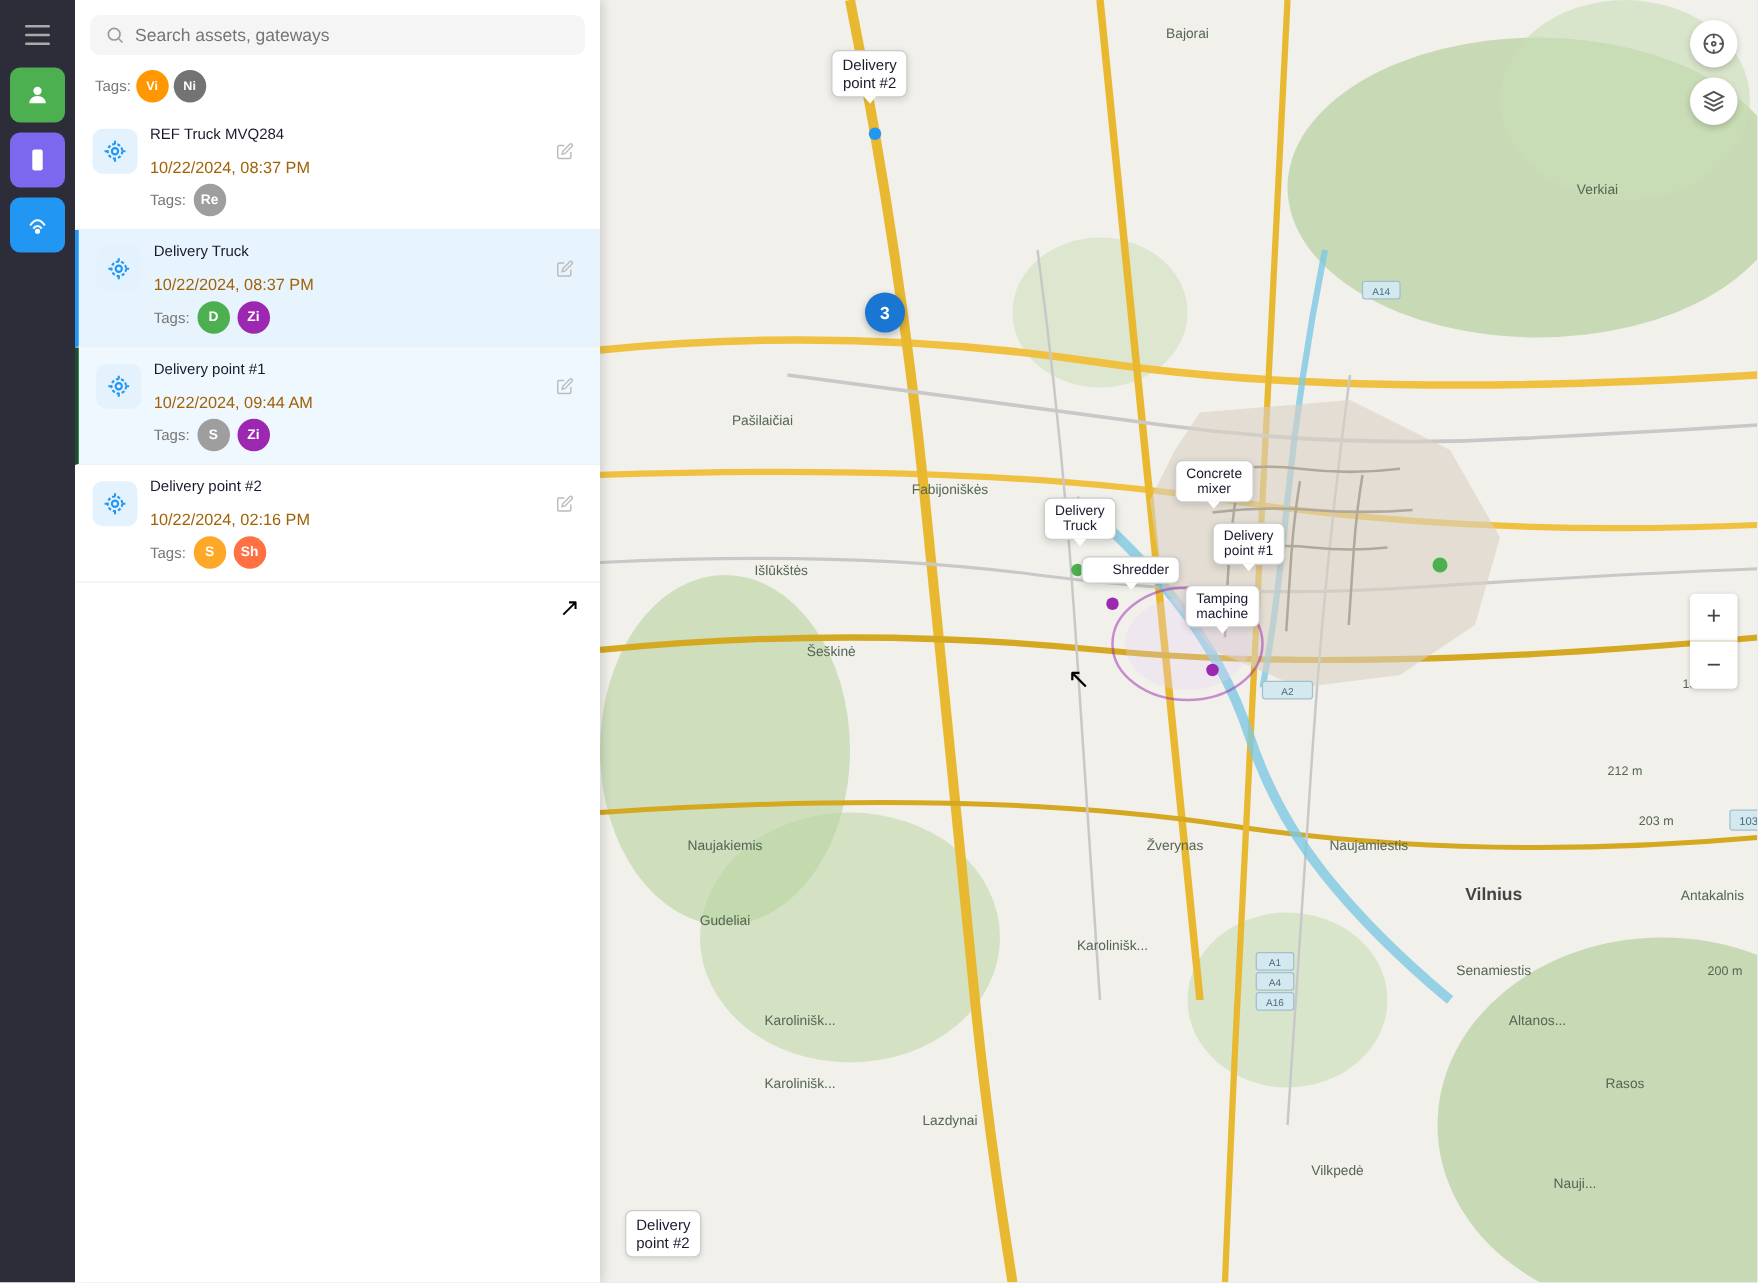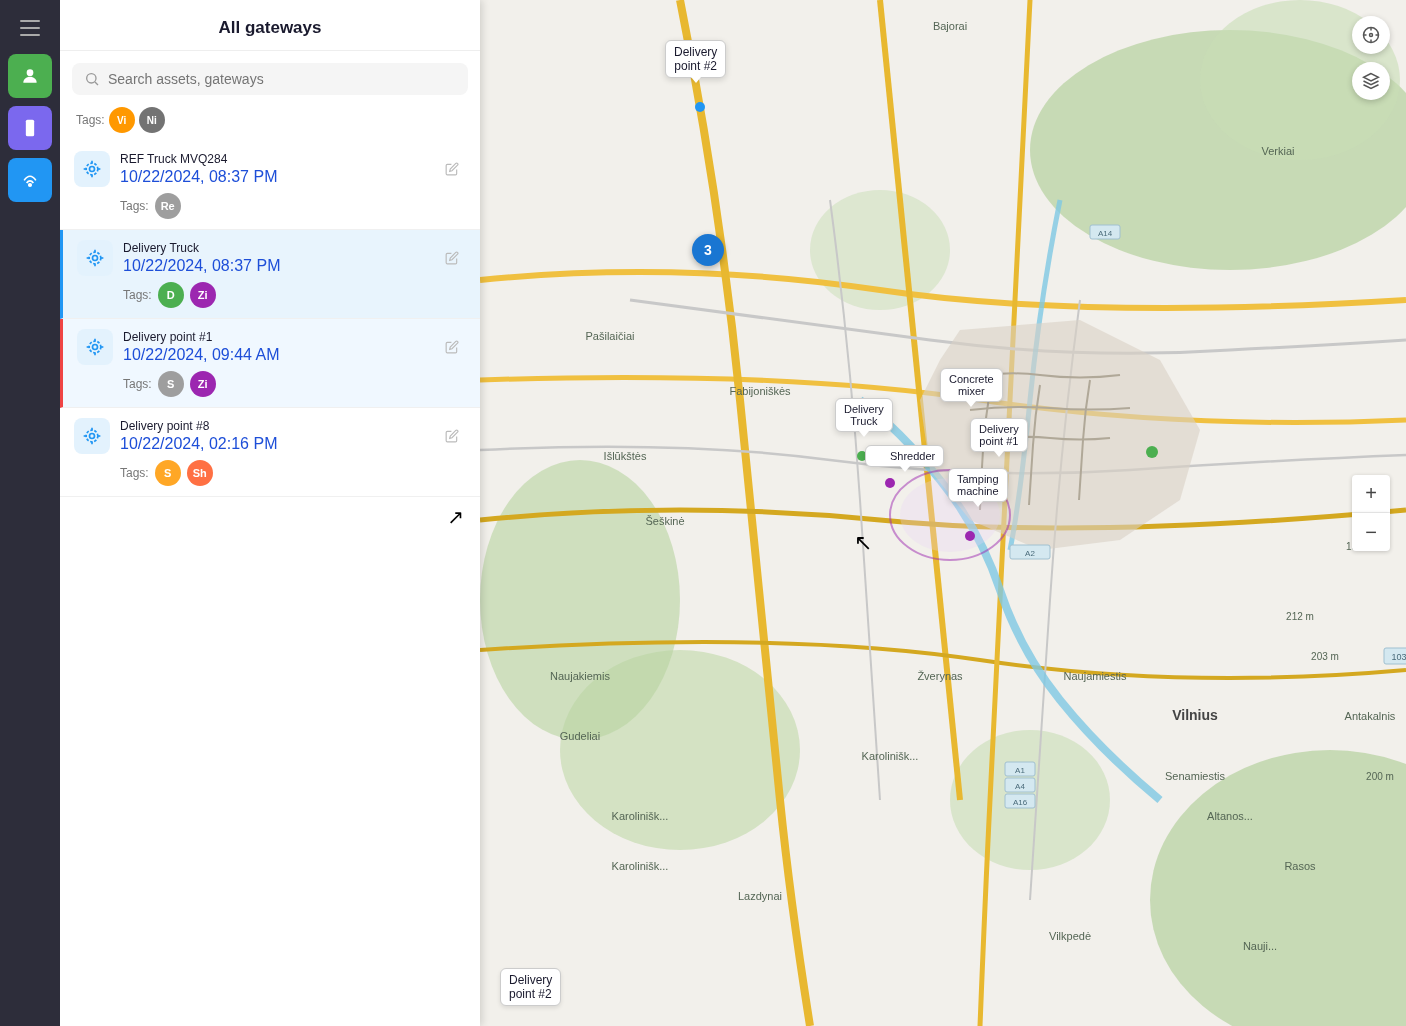--- a/index.html
+++ b/index.html
@@ -100,21 +100,21 @@
       border-radius: 8px;
       background: #e3f2fd;
       display: flex;
       align-items: center;
       justify-content: center;
       flex-shrink: 0;
     }
     .item-icon svg { width: 20px; height: 20px; }
     .item-info { flex: 1; }
     .item-name { font-size: 12px; font-weight: 500; color: #1a1a2e; }
-    .item-time { font-size: 16px; color: #1d4ed8; margin-top: 2px; }
+    .item-time { font-size: 13px; color: #a16207; margin-top: 12px; }
     .edit-btn {
       width: 28px;
       height: 28px;
       display: flex;
       align-items: center;
       justify-content: center;
       border: none;
       background: transparent;
       cursor: pointer;
       color: #bbb;
@@ -269,21 +269,20 @@
   <button class="sidebar-btn active-blue">
     <svg width="20" height="20" viewBox="0 0 24 24" fill="none" stroke="white" stroke-width="2">
         <path d="M5 12.5c1.9-3 5-5 7-5s5.1 2 7 5"></path>
         <path d="M8 15.5c1-1.5 2.5-2.5 4-2.5s3 1 4 2.5"></path>
         <circle cx="12" cy="18" r="1.5" fill="white"></circle>
       </svg>
   </button>
 </nav>
 
 <div class="panel">
-  <div class="panel-header">All gateways</div>
 
   <div class="search-bar">
     <svg width="16" height="16" viewBox="0 0 24 24" fill="none" stroke="#999" stroke-width="2">
       <circle cx="11" cy="11" r="7"></circle>
         <line x1="16.5" y1="16.5" x2="21" y2="21"></line>
     </svg>
     <input type="text" placeholder="Search assets, gateways" style="">
   </div>
 
   <div class="tags-row">
@@ -346,21 +345,21 @@
           </svg>
         </button>
       </div>
       <div class="tags-line">
         <span style="font-size:12px;color:#777;">Tags:</span>
         <span class="tag-badge" style="background:#4caf50;">D</span>
         <span class="tag-badge" style="background:#9c27b0;">Zi</span>
       </div>
     </div>
 
-    <div class="list-item selected-light" style="border-left: 3px solid #ef4444;">
+    <div class="list-item selected-light" style="border-left: 3px solid #14532d;">
       <div class="item-row">
         <div class="item-icon" style="background:#e3f2fd;">
           <svg width="20" height="20" viewBox="0 0 24 24" fill="none" stroke="#2196f3" stroke-width="2">
             <circle cx="12" cy="12" r="3"></circle>
               <circle cx="12" cy="12" r="7" stroke-dasharray="3 2"></circle>
             <line x1="12" y1="2" x2="12" y2="5"></line>
               <line x1="12" y1="19" x2="12" y2="22"></line>
             <line x1="2" y1="12" x2="5" y2="12"></line>
               <line x1="19" y1="12" x2="22" y2="12"></line>
           </svg>
@@ -389,21 +388,21 @@
           <svg width="20" height="20" viewBox="0 0 24 24" fill="none" stroke="#2196f3" stroke-width="2">
             <circle cx="12" cy="12" r="3"></circle>
               <circle cx="12" cy="12" r="7" stroke-dasharray="3 2"></circle>
             <line x1="12" y1="2" x2="12" y2="5"></line>
               <line x1="12" y1="19" x2="12" y2="22"></line>
             <line x1="2" y1="12" x2="5" y2="12"></line>
               <line x1="19" y1="12" x2="22" y2="12"></line>
           </svg>
         </div>
         <div class="item-info">
-          <div class="item-name">Delivery point #8</div>
+          <div class="item-name">Delivery point #2</div>
           <div class="item-time">10/22/2024, 02:16 PM</div>
         </div>
         <button class="edit-btn">
           <svg width="14" height="14" viewBox="0 0 24 24" fill="none" stroke="#bbb" stroke-width="2">
             <path d="M11 4H4a2 2 0 00-2 2v14a2 2 0 002 2h14a2 2 0 002-2v-7"></path>
             <path d="M18.5 2.5a2.121 2.121 0 013 3L12 15l-4 1 1-4z"></path>
           </svg>
         </button>
       </div>
       <div class="tags-line">

